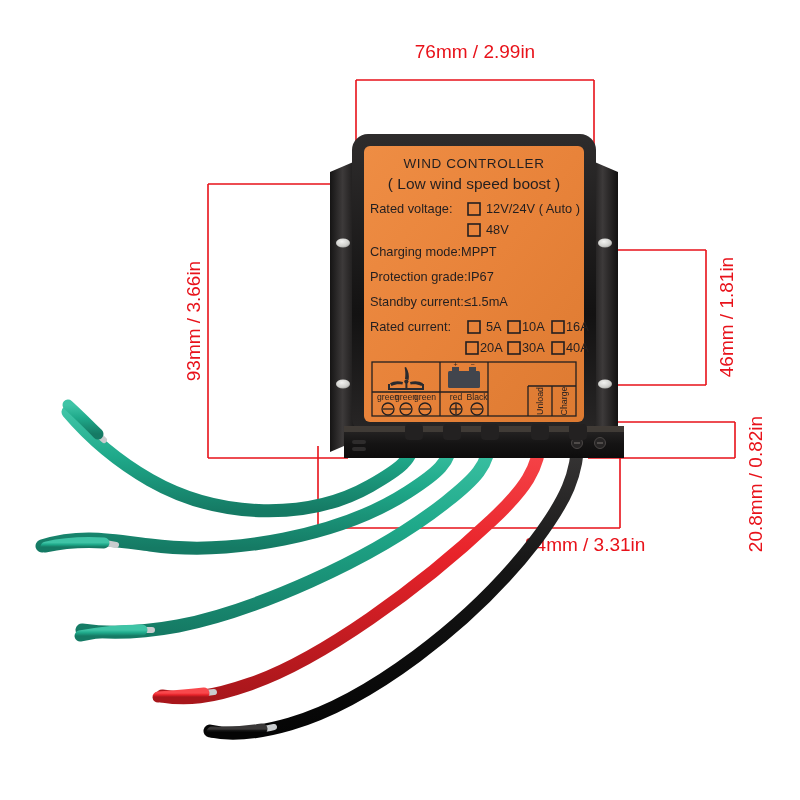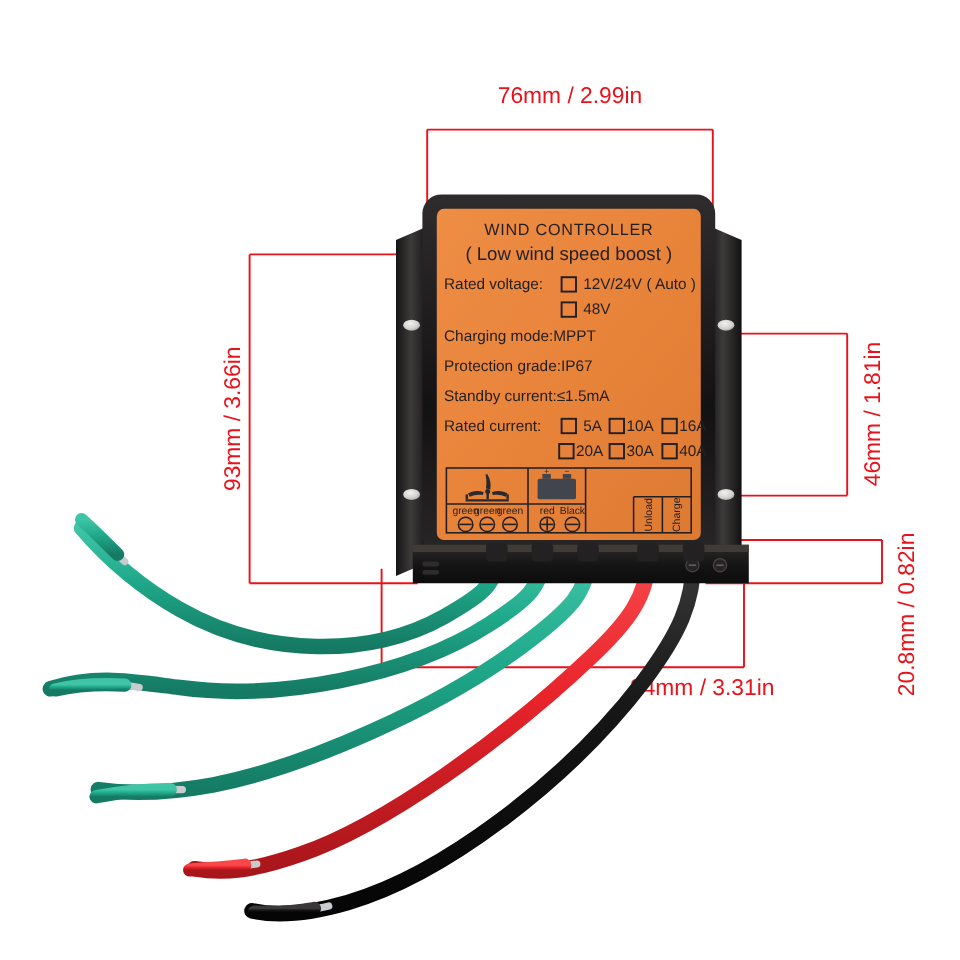--- a/index.html
+++ b/index.html
@@ -5,21 +5,21 @@
   html, body {
     margin: 0; padding: 0;
     background: #ffffff;
   }
   body {
     width: 800px; height: 800px;
     position: relative;
     overflow: hidden;
     font-family: "Liberation Sans", sans-serif;
   }
-  #stage { position: absolute; inset: 0; margin-top: 28px; }
+  #stage { position: absolute; inset: 0; }
   #stage svg { display: block; }
   .dim-text {
     fill: #e8121a;
     font-family: "Liberation Sans", sans-serif;
     font-size: 19px;
     font-weight: 400;
   }
   .label-text {
     fill: #231f20;
     font-family: "Liberation Sans", sans-serif;

